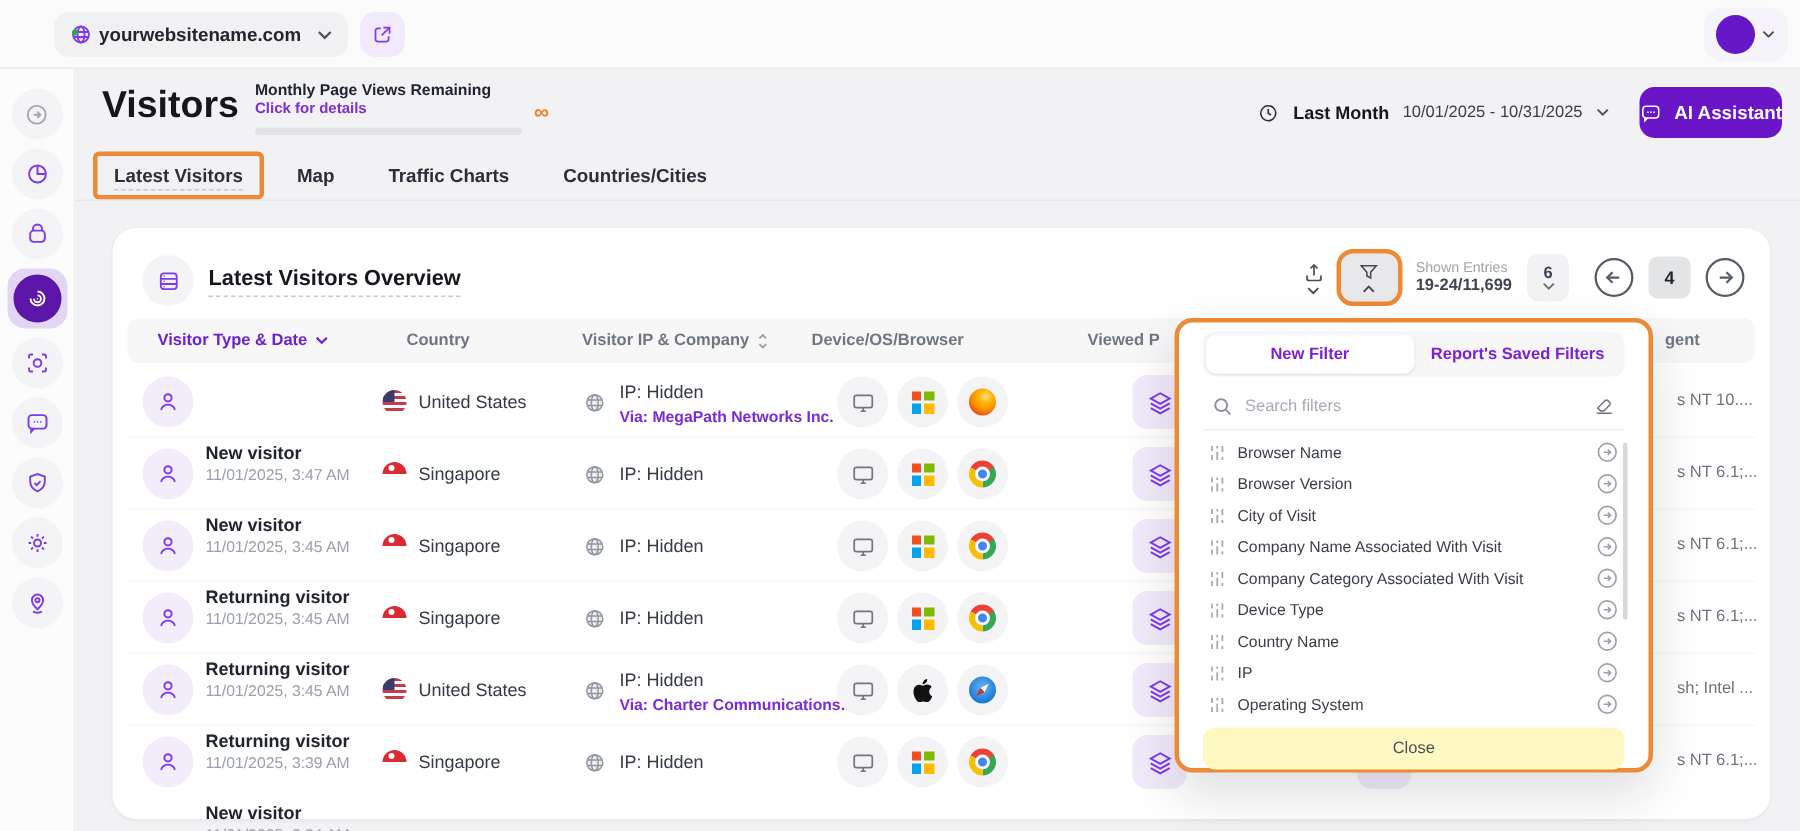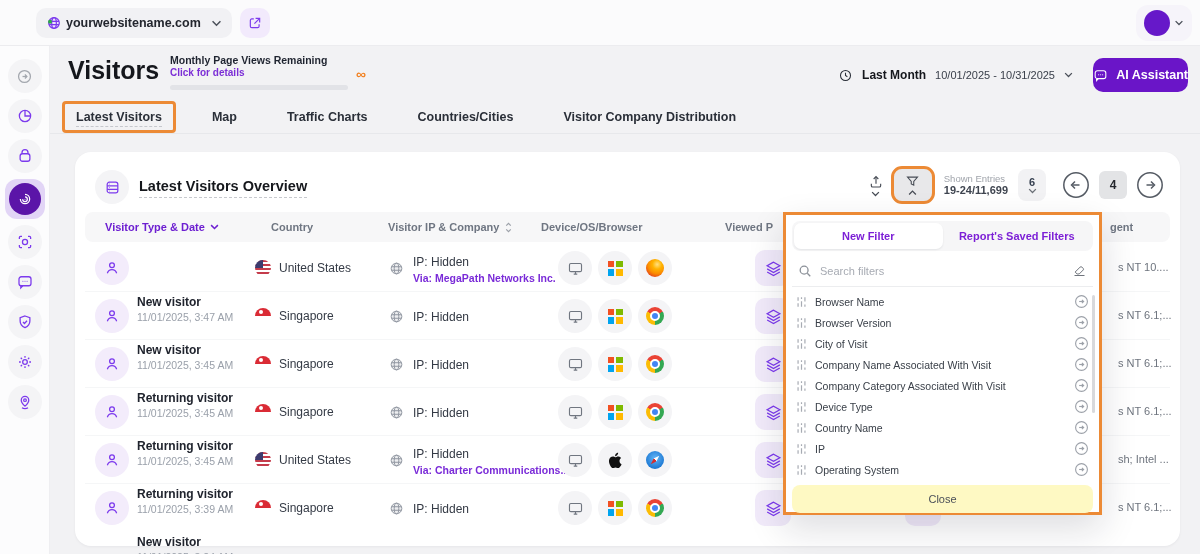--- a/index.html
+++ b/index.html
@@ -29,21 +29,21 @@
   .quota-link { font-size:10px; font-weight:700; color:#7C2FD6; margin-top:1px; cursor:pointer; }
   .quota-bar { margin-top:7px; height:5px; border-radius:3px; background:#E2E3E7; }
   .quota-inf { position:absolute; right:-18px; top:12px; color:#F2801F; font-size:14px; font-weight:700; }
   .refresh-btn { position:absolute; right:319px; top:13px; width:32px; height:32px; border-radius:10px; background:#F3EDFB; display:flex; align-items:center; justify-content:center; cursor:pointer; }
   .date-pill { position:absolute; right:115px; top:12px; height:34px; border-radius:10px; background:#F2F2F4; display:flex; align-items:center; gap:9px; padding:0 12px; cursor:pointer; }
   .period { font-size:12px; font-weight:700; color:#15171C; }
   .range { font-size:11px; color:#3A404B; }
   .ai-btn { position:absolute; right:12px; top:12px; height:34px; border-radius:10px; background:#6A15C8; color:#fff; display:flex; align-items:center; gap:8px; padding:0 0; font-size:12.5px; font-weight:700; cursor:pointer; }
 
   
-  .tabs { position:absolute; left:12px; top:55px; display:flex; gap:22px; height:32px; }
+  .tabs { position:absolute; left:12px; top:55px; display:flex; gap:8px; height:32px; }
   .tab { padding:6px 11px; font-size:12.5px; font-weight:600; color:#2A2F38; cursor:pointer; border:3px solid transparent; border-radius:4px; }
   .tab.active { border-color:#EC8A35; }
   .tab.active .tab-label { border-bottom:1px dashed #C6C8CD; padding-bottom:2px; }
   .tabs-divider { position:absolute; left:0; top:87px; width:1150px; height:1px; background:#E7E8EB; }
 
   
   .card { position:absolute; left:25px; top:106px; width:1105px; height:394px; background:#fff; border-radius:16px; box-shadow:0 1px 3px rgba(16,24,40,.05); }
   .db-chip { position:absolute; left:20px; top:18px; width:34px; height:34px; border-radius:50%; background:#F4F4F6; display:flex; align-items:center; justify-content:center; }
   .card-title { position:absolute; left:64px; top:26px; font-size:14.5px; font-weight:700; color:#15171C; border-bottom:1px dashed #C7C9CE; padding-bottom:3px; }
 
@@ -97,21 +97,21 @@
   .os-win i:nth-child(1){background:#F25022;} .os-win i:nth-child(2){background:#7FBA00;}
   .os-win i:nth-child(3){background:#00A4EF;} .os-win i:nth-child(4){background:#FFB900;}
 
   .flag { width:16px; height:16px; border-radius:50%; position:relative; overflow:hidden; flex:0 0 16px; }
   .flag-us { background:repeating-linear-gradient(180deg, #C43B4B 0 2px, #fff 2px 4px); }
   .flag-us::after { content:''; position:absolute; left:0; top:0; width:8px; height:8px; background:#3C3B6E; }
   .flag-sg { background:linear-gradient(180deg, #DA2B35 0 50%, #fff 50% 100%); }
   .flag-sg::after { content:''; position:absolute; left:4px; top:2px; width:4px; height:4px; border-radius:50%; background:#fff; }
 
   
-  .fpanel { position:absolute; left:783px; top:212px; width:319px; height:303px; background:#fff; border:3px solid #EC8A35; border-radius:0; box-shadow:0 14px 34px rgba(20,24,40,.14); z-index:20; padding:6px 6px; }
+  .fpanel { position:absolute; left:783px; top:212px; width:319px; height:303px; background:#fff; border:3px solid #EC8A35; border-radius:12px; box-shadow:0 14px 34px rgba(20,24,40,.14); z-index:20; padding:6px 16px; }
   .fp-tabs { height:30px; background:#F6F6F7; border-radius:8px; display:flex; padding:2px; margin-bottom:4px; }
   .fp-tab { flex:1; display:flex; align-items:center; justify-content:center; font-size:11px; font-weight:700; color:#7C1FD6; border-radius:7px; cursor:pointer; }
   .fp-tab.active { background:#fff; box-shadow:0 1px 2px rgba(16,24,40,.08); }
   .fp-search { height:32px; display:flex; align-items:center; gap:8px; padding:0 6px; border-bottom:1px solid #ECEDEF; }
   .fp-search input { border:none; outline:none; flex:1; font-size:11px; color:#374151; font-family:"Liberation Sans", sans-serif; background:transparent; }
   .fp-search input::placeholder { color:#A7ABB3; }
   .fp-list { position:relative; padding:4px 2px 2px 2px; }
   .fp-item { height:21px; display:flex; align-items:center; gap:8px; padding:0 2px; cursor:pointer; }
   .fp-item-label { flex:1; font-size:10.5px; color:#3A4049; }
   .fp-scroll { position:absolute; right:-2px; top:8px; width:3px; height:118px; background:#D8D9DC; border-radius:2px; }
@@ -291,21 +291,20 @@
   <div class="tabs">
 
       <div class="tab active"><span class="tab-label">Latest Visitors</span></div>
 
       <div class="tab"><span class="tab-label">Map</span></div>
 
       <div class="tab"><span class="tab-label">Traffic Charts</span></div>
 
       <div class="tab"><span class="tab-label">Countries/Cities</span></div>
 
-      <div class="tab"><span class="tab-label">Visitor Company Distribution</span></div>
     </div>
   <div class="tabs-divider"></div>
 
   <div class="card">
     <div class="db-chip">
       <span>
           <svg width="17" height="17" viewBox="0 0 24 24" fill="none" stroke="#7C3AED" stroke-width="1.7">
             <rect x="4.5" y="4.5" width="15" height="15" rx="3"></rect>
             <path d="M4.5 9.7h15M4.5 14.6h15"></path>
             <circle cx="7.6" cy="7.1" r="0.7" fill="#7C3AED" stroke="none"></circle>

